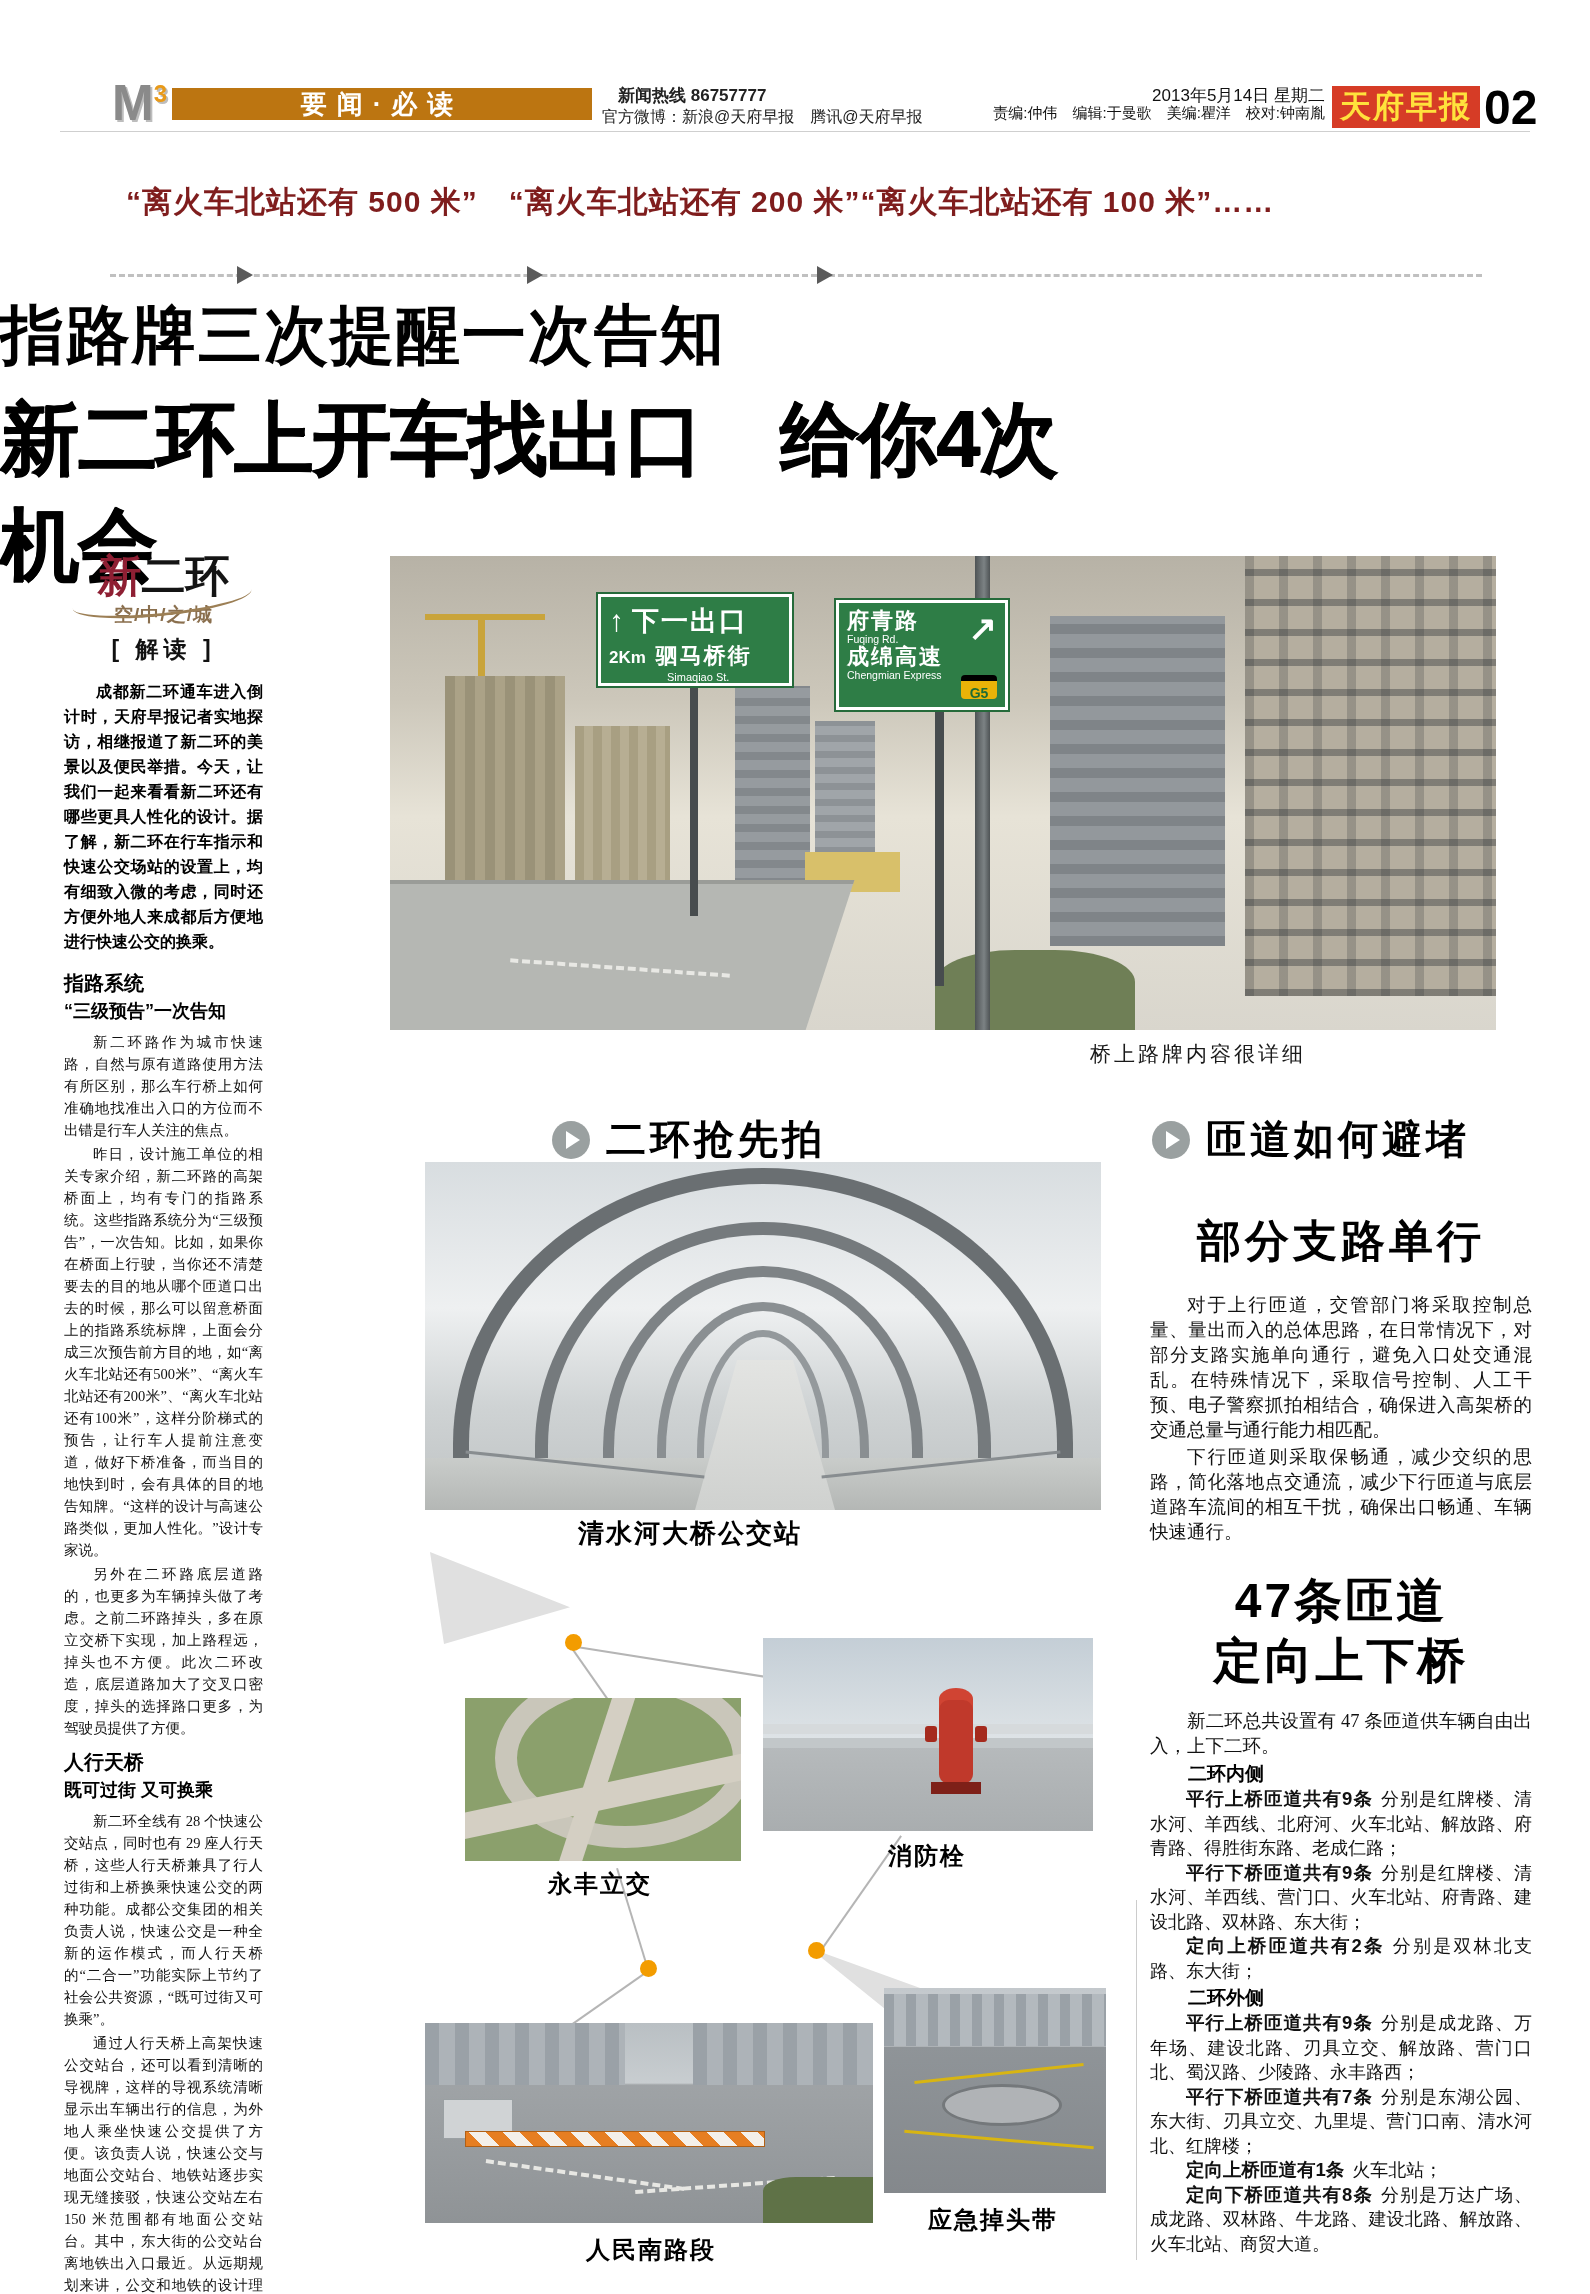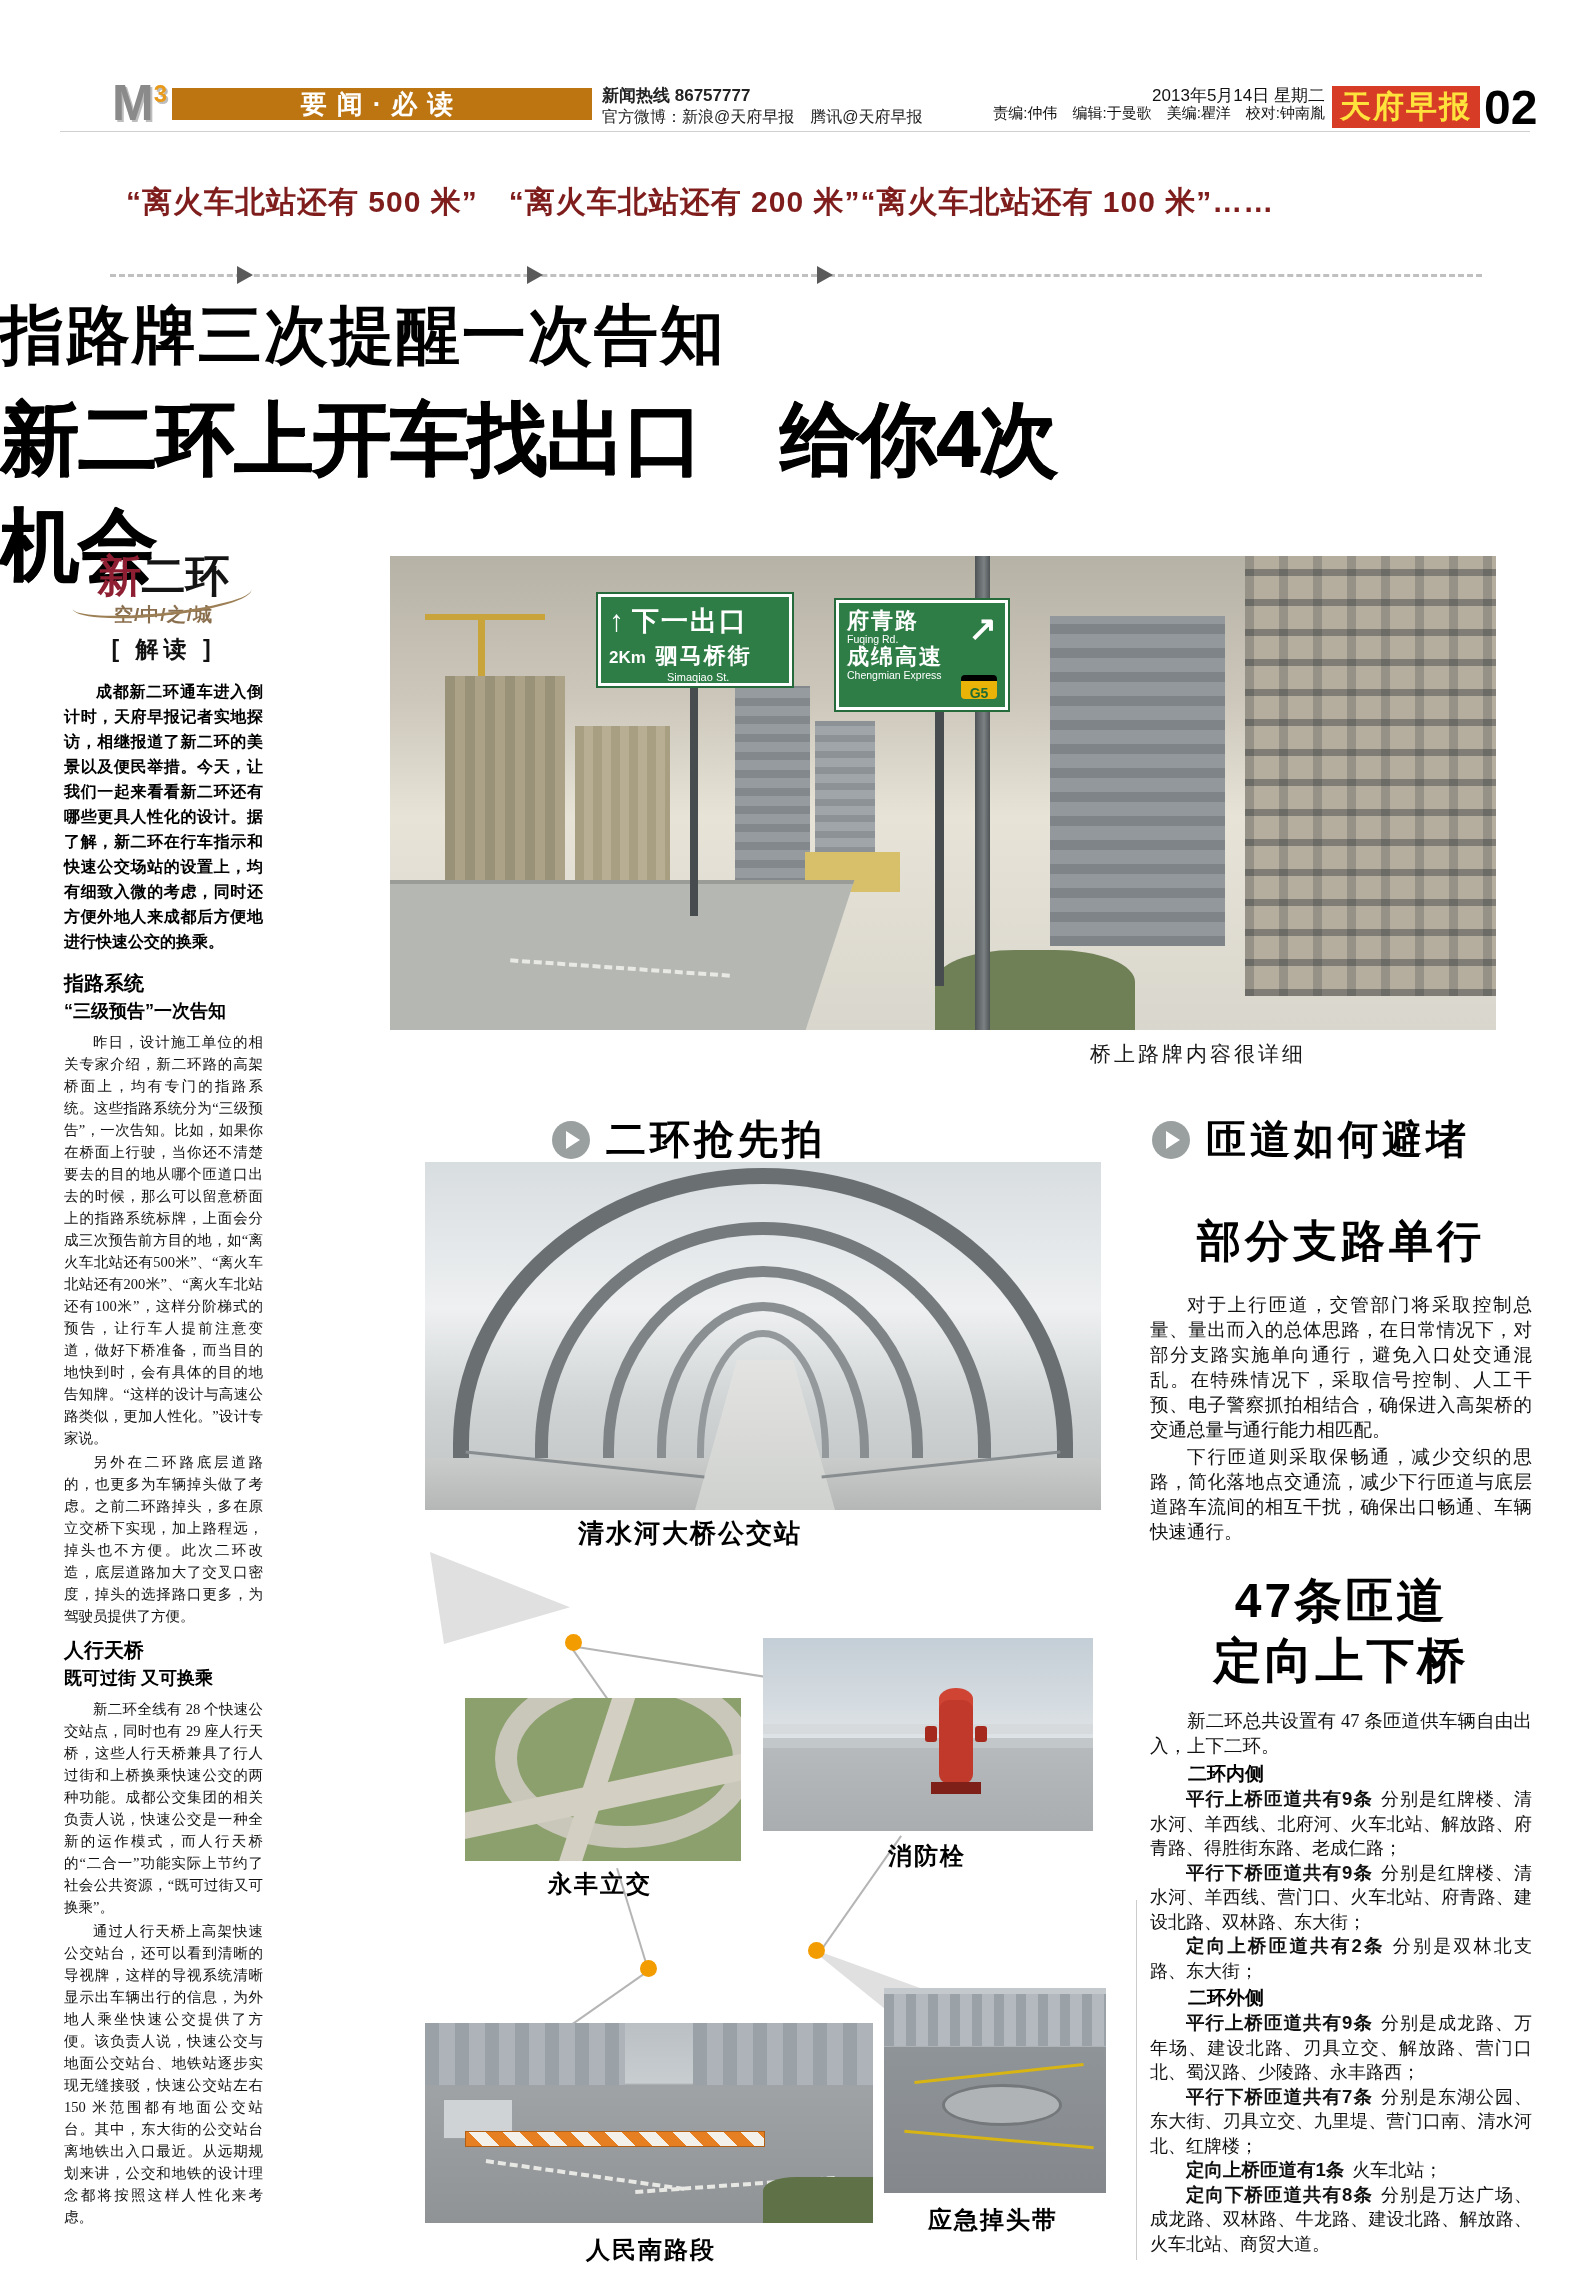--- a/index.html
+++ b/index.html
@@ -6,21 +6,21 @@
   body { background:#e9e9e9; font-family:"Liberation Sans", sans-serif; }
   .page { position:relative; width:1590px; height:2294px; background:#ffffff; margin:0 auto; overflow:hidden; }
 
   
   .hdr-rule { position:absolute; left:60px; right:60px; top:131px; border-top:1px solid #cfcfcf; }
   .m-logo { position:absolute; left:112px; top:78px; font-weight:900; font-size:50px; color:#8a8a8a;
             text-shadow:2px 2px 0 #bdbdbd; line-height:1; }
   .m-logo sup { font-size:24px; color:#e89a1a; font-weight:900; }
   .section-banner { position:absolute; left:172px; top:88px; width:420px; height:32px; background:#bc7511;
             color:#ffffff; font-weight:bold; font-size:26px; letter-spacing:10px; text-align:center; line-height:32px; }
-  .hotline { position:absolute; left:602px; top:84px; font-size:17px; color:#222; font-weight:bold; }
+  .hotline { position:absolute; left:618px; top:84px; font-size:17px; color:#222; font-weight:bold; }
   .weibo   { position:absolute; left:602px; top:107px; font-size:16px; color:#222; }
   .date-line { position:absolute; left:1025px; top:84px; width:300px; text-align:right; font-size:17px; color:#111; }
   .staff-line { position:absolute; left:960px; top:104px; width:365px; text-align:right; font-size:15px; color:#111; }
   .masthead { position:absolute; left:1332px; top:86px; width:148px; height:42px; background:#d63c26;
             color:#ffe23c; font-weight:900; font-size:31px; text-align:center; line-height:42px; letter-spacing:2px; }
   .page-no { position:absolute; left:1484px; top:80px; font-size:48px; font-weight:900; color:#000; }
 
   
   .kicker { position:absolute; left:126px; top:182px; font-size:30px; font-weight:bold; color:#7f1d1d; letter-spacing:1px; }
   .dash-line { position:absolute; left:110px; top:274px; width:1372px; border-top:3px dashed #c0c0c0; }
@@ -209,20 +209,21 @@
     <div class="brand">
       <div class="brand-swoosh"></div>
       <div class="brand-main"><span class="brand-xin">新</span><span class="brand-erhuan">二环</span></div>
       <div class="brand-tagline">空/中/之/城</div>
       <div class="brand-tag2">[ 解读 ]</div>
     </div>
     <p class="lc-intro">成都新二环通车进入倒计时，天府早报记者实地探访，相继报道了新二环的美景以及便民举措。今天，让我们一起来看看新二环还有哪些更具人性化的设计。据了解，新二环在行车指示和快速公交场站的设置上，均有细致入微的考虑，同时还方便外地人来成都后方便地进行快速公交的换乘。</p>
 
     <div class="lc-sec-title">指路系统</div>
     <div class="lc-sec-sub">“三级预告”一次告知</div>
+    <p class="lc-p">新二环路作为城市快速路，自然与原有道路使用方法有所区别，那么车行桥上如何准确地找准出入口的方位而不出错是行车人关注的焦点。</p>
     <p class="lc-p">昨日，设计施工单位的相关专家介绍，新二环路的高架桥面上，均有专门的指路系统。这些指路系统分为“三级预告”，一次告知。比如，如果你在桥面上行驶，当你还不清楚要去的目的地从哪个匝道口出去的时候，那么可以留意桥面上的指路系统标牌，上面会分成三次预告前方目的地，如“离火车北站还有500米”、“离火车北站还有200米”、“离火车北站还有100米”，这样分阶梯式的预告，让行车人提前注意变道，做好下桥准备，而当目的地快到时，会有具体的目的地告知牌。“这样的设计与高速公路类似，更加人性化。”设计专家说。</p>
     <p class="lc-p">另外在二环路底层道路的，也更多为车辆掉头做了考虑。之前二环路掉头，多在原立交桥下实现，加上路程远，掉头也不方便。此次二环改造，底层道路加大了交叉口密度，掉头的选择路口更多，为驾驶员提供了方便。</p>
 
     <div class="lc-sec-title">人行天桥</div>
     <div class="lc-sec-sub">既可过街 又可换乘</div>
     <p class="lc-p">新二环全线有 28 个快速公交站点，同时也有 29 座人行天桥，这些人行天桥兼具了行人过街和上桥换乘快速公交的两种功能。成都公交集团的相关负责人说，快速公交是一种全新的运作模式，而人行天桥的“二合一”功能实际上节约了社会公共资源，“既可过街又可换乘”。</p>
     <p class="lc-p">通过人行天桥上高架快速公交站台，还可以看到清晰的导视牌，这样的导视系统清晰显示出车辆出行的信息，为外地人乘坐快速公交提供了方便。该负责人说，快速公交与地面公交站台、地铁站逐步实现无缝接驳，快速公交站左右 150 米范围都有地面公交站台。其中，东大街的公交站台离地铁出入口最近。从远期规划来讲，公交和地铁的设计理念都将按照这样人性化来考虑。</p>
 
   </div>
 

